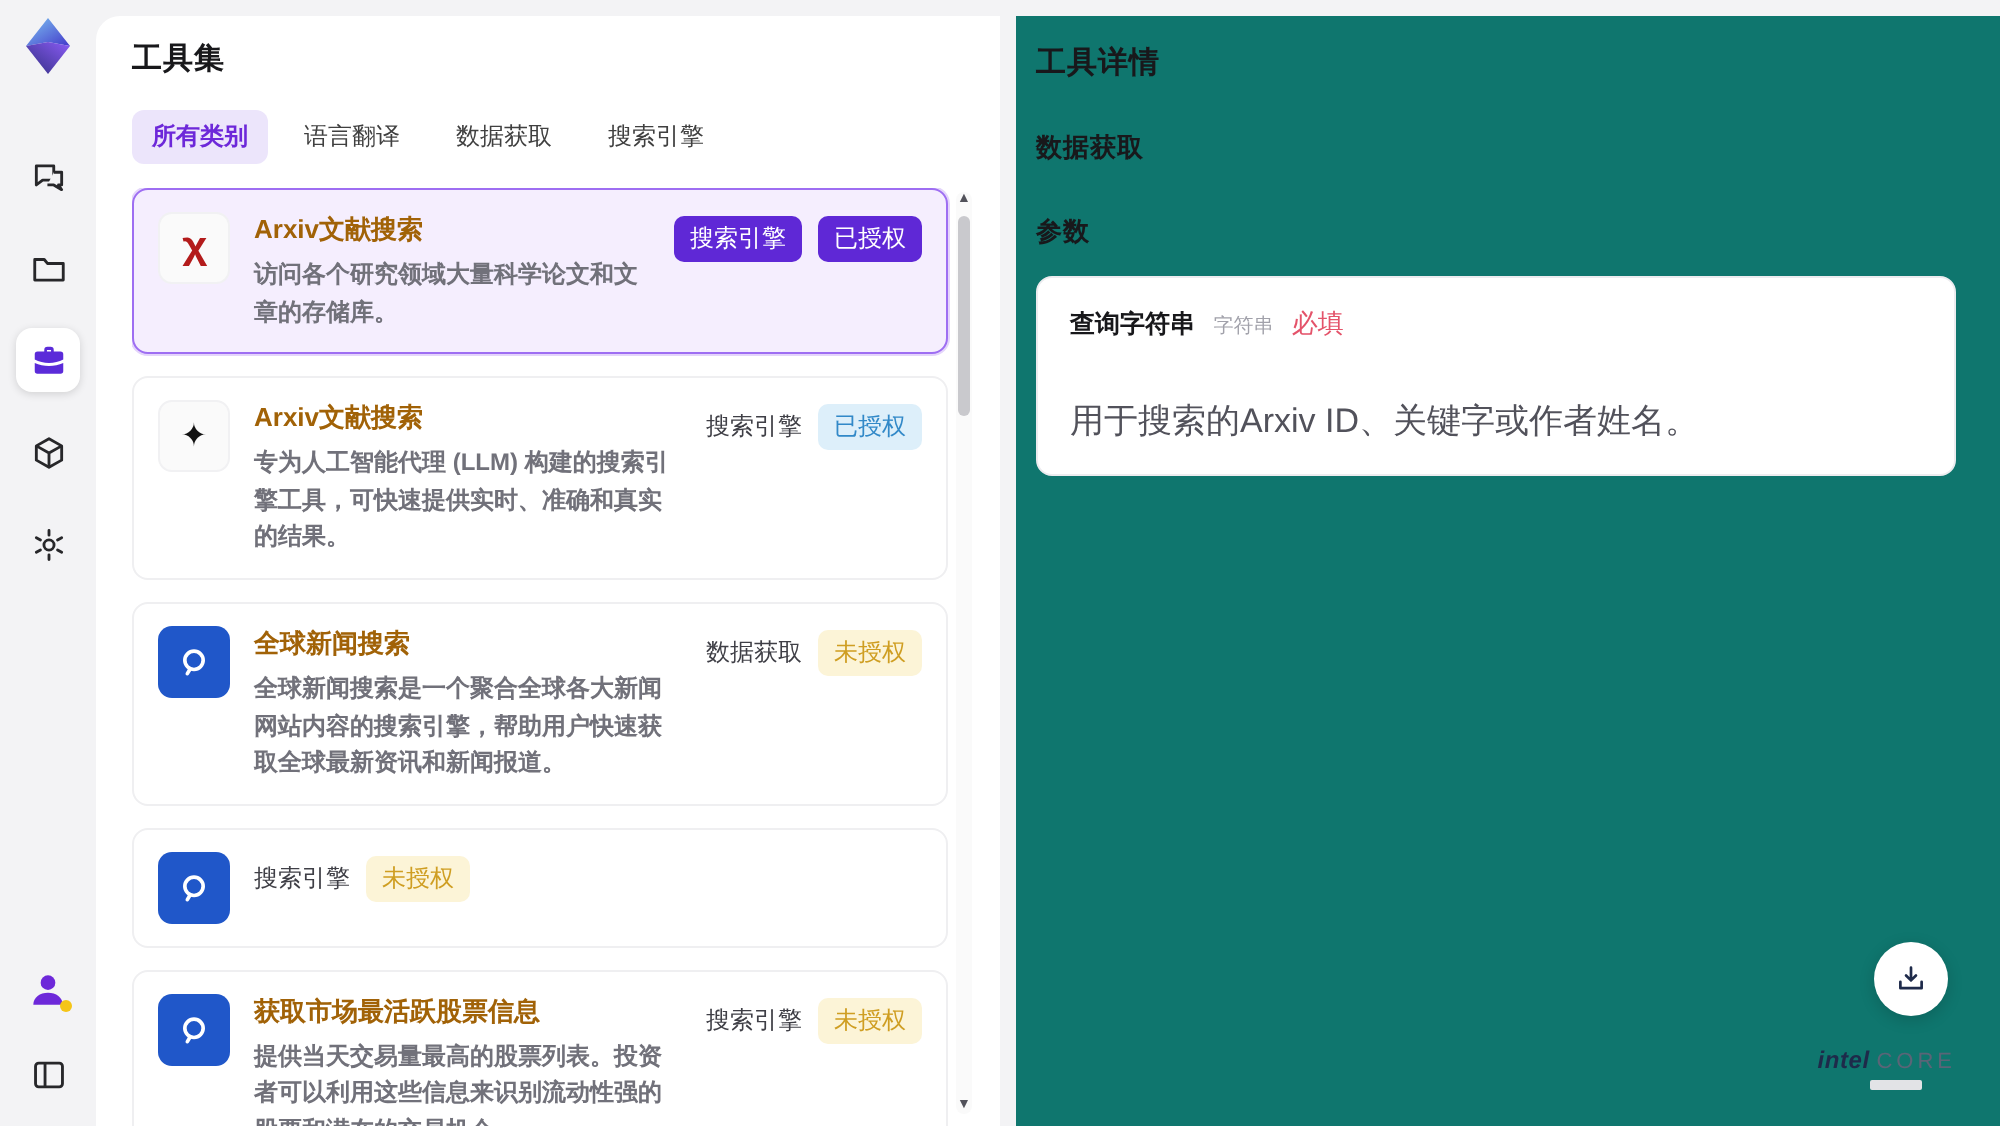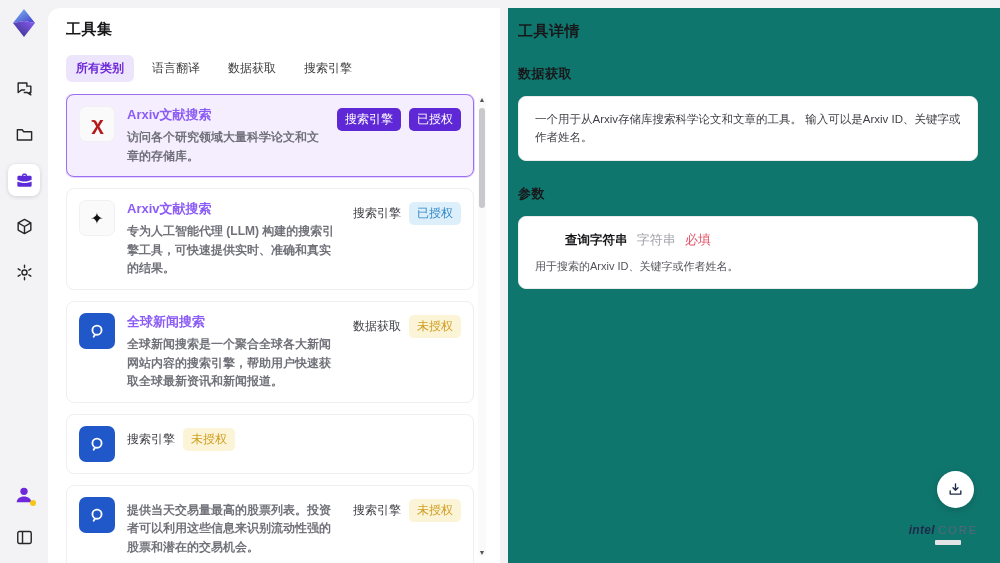--- a/index.html
+++ b/index.html
@@ -65,21 +65,21 @@
   .tool-card.selected { background:#f5eefe; border:1px solid #9e6ef2; box-shadow:0 0 0 1px #e4d5fb; }
   .tool-icon {
     width:36px; height:36px; border-radius:7px; flex-shrink:0;
     display:flex; align-items:center; justify-content:center;
     background:#fafafa; border:1px solid #f1f1f3; font-size:17px;
   }
   .tool-icon.blue { background:#2057c9; border:none; }
   .tool-icon .arxiv-x { font-weight:bold; font-size:19px; color:#b31b1b; transform:scaleX(1.15); }
   .tool-icon .spark { color:#111; font-size:16px; }
   .tool-body { flex:1; min-width:0; }
-  .tool-name { font-size:13px; font-weight:bold; color:#8b5cf6; }
+  .tool-name { font-size:13px; font-weight:bold; color:#a16207; }
   .tool-desc { font-size:12px; color:#71717a; line-height:1.55; margin-top:4px;font-weight:bold; }
   .tool-tags { flex-shrink:0; display:flex; gap:8px; align-items:flex-start; padding-top:2px; }
   .cat-text { font-size:12px; color:#3f3f46; padding:3px 0; white-space:nowrap; }
   .badge {
     font-size:12px; padding:3px 8px; border-radius:5px; white-space:nowrap;
   }
   .badge.purple { background:#5f28d6; color:#ffffff; }
   .badge.blue   { background:#ddeffa; color:#3289c8; }
   .badge.yellow { background:#fcf4d7; color:#cf9e22; }
 
@@ -97,24 +97,24 @@
   .scroll-arrow.up { top:0; }
   .scroll-arrow.down { bottom:0; }
 
   
   .detail-title { font-size:15px; font-weight:bold; letter-spacing:.5px; }
   .section-label { font-size:13px; font-weight:bold; margin-top:24px; letter-spacing:.5px; }
   .info-box {
     margin-top:13px; background:#ffffff; border:1px solid #ececef; border-radius:8px;
     padding:13px 16px; font-size:11.5px; color:#3f3f46; line-height:1.6;
   }
-  .param-name { font-size:12.5px; font-weight:bold; color:#18181b;margin-left:30px; }
-  .param-type { font-size:13px; color:#a1a1aa; margin-left:6px; }
+  .param-name { font-size:12.5px; font-weight:bold; color:#18181b; }
+  .param-type { font-size:10px; color:#a1a1aa; margin-left:6px; }
   .param-required { font-size:13px; color:#e4536a; margin-left:6px; }
-  .param-desc { font-size:11px; color:#52525b; margin-top:7px; }
+  .param-desc { font-size:17px; color:#52525b; margin-top:24px; }
 
   
   .fab {
     position:absolute; right:26px; bottom:55px; width:37px; height:37px; border-radius:50%;
     background:#ffffff; box-shadow:0 2px 8px rgba(0,0,0,.16);
     display:flex; align-items:center; justify-content:center; cursor:pointer; z-index:9;
   }
   .brand { position:absolute; right:22px; bottom:18px; text-align:center; z-index:9; }
   .brand-line { font-size:12px; color:#1e2a4a; white-space:nowrap; }
   .brand-line .intel { font-weight:bold; letter-spacing:.3px;font-style:italic; }
@@ -279,20 +279,21 @@
       </div>
 
       <div class="tool-card">
         <div class="tool-icon blue">
           <svg width="20" height="20" viewBox="0 0 24 24" fill="none" stroke="#ffffff" stroke-width="2.2" stroke-linecap="round">
             <circle cx="12" cy="11" r="5.5"></circle>
               <path d="M9.5 16.5L8 19"></path>
           </svg>
         </div>
         <div class="tool-body">
+          <div class="tool-name">获取市场最活跃股票信息</div>
           <div class="tool-desc">提供当天交易量最高的股票列表。投资者可以利用这些信息来识别流动性强的股票和潜在的交易机会。</div>
         </div>
         <div class="tool-tags">
           <span class="cat-text">搜索引擎</span>
           <span class="badge yellow">未授权</span>
         </div>
       </div>
 
       <div class="scrollbar">
         <div class="scroll-arrow up">▲</div>
@@ -301,23 +302,20 @@
       </div>
     </div>
   </div>
 
   <div class="divider"></div>
 
   <div class="panel-right">
     <div class="detail-title">工具详情</div>
 
     <div class="section-label">数据获取</div>
-    <div class="info-box">
-      <span>一个用于从Arxiv存储库搜索科学论文和文章的工具。 输入可以是Arxiv ID、关键字或作者姓名。</span>
-    </div>
 
     <div class="section-label">参数</div>
     <div class="info-box">
       <div>
         <span class="param-name">查询字符串</span>
         <span class="param-type">字符串</span>
         <span class="param-required">必填</span>
       </div>
       <div class="param-desc">用于搜索的Arxiv ID、关键字或作者姓名。</div>
     </div>

